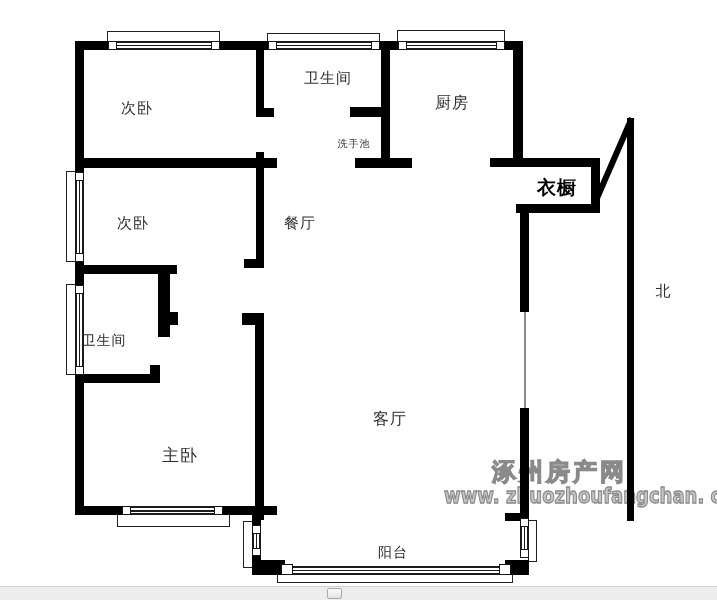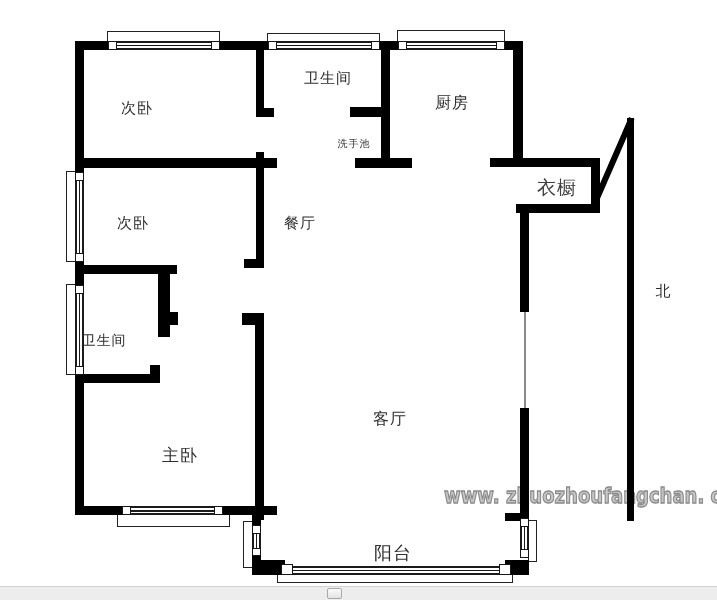--- a/index.html
+++ b/index.html
@@ -5,39 +5,40 @@
   html,body{margin:0;padding:0;background:#ffffff;}
   #stage{position:relative;width:717px;height:600px;background:#ffffff;overflow:hidden;
          font-family:"DejaVu Sans","Liberation Sans",sans-serif;}
   .wall{position:absolute;background:#000000;}
   .frame{position:absolute;border:1px solid #222222;background:#ffffff;box-sizing:border-box;}
   .gline{position:absolute;background:#1b1b1b;}
   .dline{position:absolute;background:#8a8a8a;}
   .marker{position:absolute;background:#ffffff;border:1.5px solid #161616;box-sizing:border-box;}
   .room-label{position:absolute;transform:translate(-50%,-50%);color:#2e2e2e;white-space:nowrap;
               letter-spacing:1px;}
-  .room-label.bold{font-weight:normal;color:#404040;}
+  .room-label.bold{font-weight:bold;color:#000000;}
   .north-line{position:absolute;background:#000000;}
   .north-head{position:absolute;width:6px;height:95px;background:#000000;
               transform:rotate(23.5deg);transform-origin:0 0;}
   .north-label{position:absolute;transform:translate(-50%,-50%);color:#2e2e2e;font-size:15px;}
   .wm{position:absolute;font-weight:bold;color:#c6c6c6;-webkit-text-stroke:1.3px #8a8a8a;
       text-shadow:0 0 1px #ffffff;white-space:nowrap;}
   .wm1{left:492px;top:456px;font-size:24px;letter-spacing:3px;}
   .wm2{left:444px;top:483px;font-size:22px;letter-spacing:0px;transform:scaleX(0.82);transform-origin:0 0;}
   #bottom-bar{position:absolute;left:0;top:586px;width:717px;height:14px;background:#ededed;
               border-top:1px solid #d2d2d2;box-sizing:border-box;}
   #scroll-handle{position:absolute;left:327px;top:588px;width:15px;height:11px;
                  background:linear-gradient(#fbfbfb,#e3e3e3);border:1px solid #a9a9a9;
                  border-radius:2px;box-sizing:border-box;}
 </style>
 </head>
 <body>
 
 <div id="stage">
+  <div class="wm wm1">涿州房产网</div>
   <div class="wm wm2">www. zhuozhoufangchan. com</div>
   <div id="bottom-bar"></div>
   <div id="scroll-handle"></div>
 <div class="frame" style="left: 107px; top: 31px; width: 113px; height: 11px;"></div>
     <div class="frame" style="left: 267px; top: 33px; width: 113px; height: 9px;"></div>
     <div class="frame" style="left: 397px; top: 30px; width: 108px; height: 12px;"></div>
     <div class="frame" style="left: 66px; top: 171px; width: 10px; height: 91px;"></div>
     <div class="frame" style="left: 66px; top: 284px; width: 10px; height: 91px;"></div>
     <div class="frame" style="left: 117px; top: 514px; width: 113px; height: 13px;"></div>
     <div class="frame" style="left: 277px; top: 574px; width: 236px; height: 9px;"></div>
@@ -127,17 +128,17 @@
     <div class="room-label" style="left: 137px; top: 108px; font-size: 15px;">次卧</div>
     <div class="room-label" style="left: 328px; top: 78px; font-size: 15px;">卫生间</div>
     <div class="room-label" style="left: 452px; top: 103px; font-size: 16px;">厨房</div>
     <div class="room-label" style="left: 354px; top: 144px; font-size: 10px;">洗手池</div>
     <div class="room-label" style="left: 133px; top: 223px; font-size: 15px;">次卧</div>
     <div class="room-label" style="left: 300px; top: 223px; font-size: 15px;">餐厅</div>
     <div class="room-label bold" style="left: 557px; top: 188px; font-size: 19px;">衣橱</div>
     <div class="room-label" style="left: 104px; top: 341px; font-size: 14px;">卫生间</div>
     <div class="room-label" style="left: 180px; top: 455px; font-size: 17px;">主卧</div>
     <div class="room-label" style="left: 390px; top: 419px; font-size: 16px;">客厅</div>
-    <div class="room-label" style="left: 393px; top: 553px; font-size: 18px;">阳台</div>
+    <div class="room-label" style="left: 393px; top: 553px; font-size: 14px;">阳台</div>
     <div class="north-line" style="left: 627px; top: 118px; width: 7px; height: 403px;"></div>
     <div class="north-head" style="left: 629px; top: 117px;"></div>
     <div class="north-label" style="left: 663px; top: 291px;">北</div>
   </div>
 
 </body></html>

